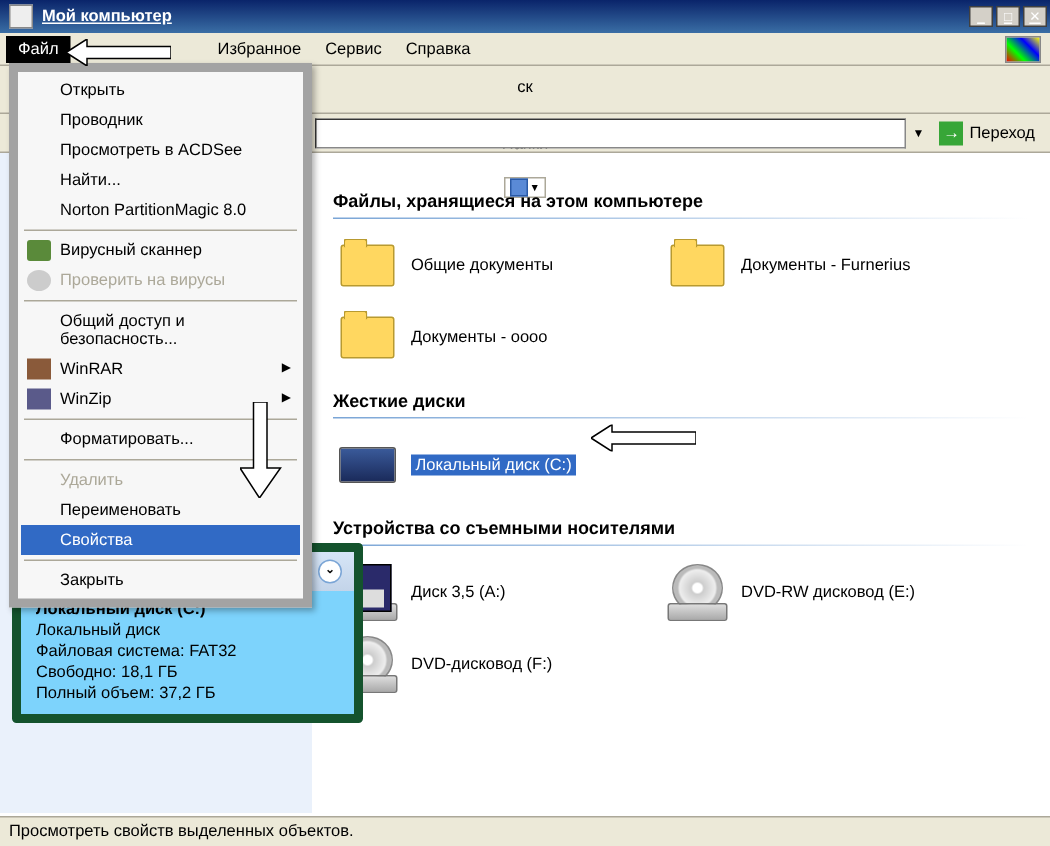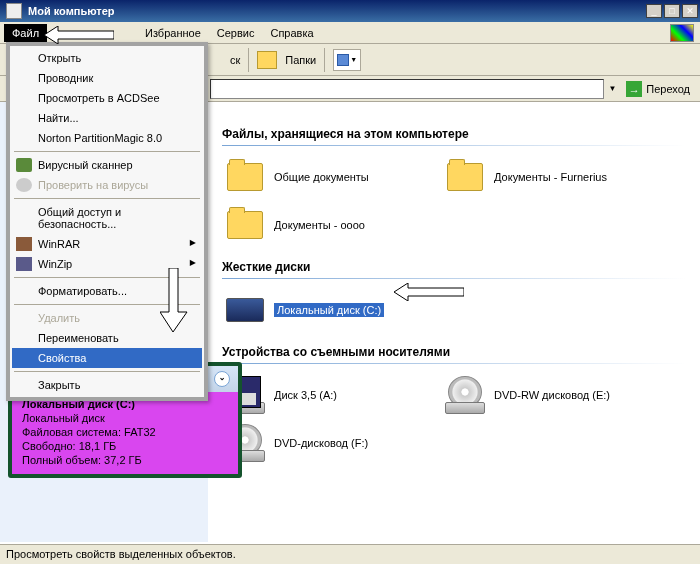--- a/index.html
+++ b/index.html
@@ -1,47 +1,47 @@
 <!DOCTYPE html>
 <html><head>
 <meta charset="utf-8">
 <style>
 * { box-sizing: border-box; margin: 0; padding: 0; font-family: Tahoma, sans-serif; font-size: 11px; }
 body { width: 700px; height: 564px; background: #fff; position: relative; overflow: hidden; }
-.titlebar { height: 22px; background: linear-gradient(#0a246a, #3a6ea5); color: #fff; display: flex; align-items: center; padding: 0 2px; }
+.titlebar { height: 22px; background: linear-gradient(#0a246a, #3a6ea5); color: #fff; display: flex; align-items: center; padding: 0 2px; text-decoration: underline; }
 .titlebar-icon { width: 16px; height: 16px; margin: 0 4px; background: #eee; border: 1px solid #888; }
 .titlebar-text { font-weight: bold; flex: 1; padding-left: 2px; }
 .win-btns { display: flex; gap: 2px; }
 .win-btn { width: 16px; height: 14px; background: #d4d0c8; border: 1px solid #404040; font-size: 9px; text-align: center; line-height: 12px; cursor: pointer; }
 .menubar { height: 22px; background: #ece9d8; display: flex; align-items: center; padding: 0 4px; position: relative; border-bottom: 1px solid #aca899; }
 .menu-item { padding: 3px 8px; cursor: pointer; }
 .menu-item.open { background: #000000; color: #fff; }
 .menu-spacer { flex: 1; }
 .win-logo { width: 24px; height: 18px; margin-right: 2px; background: linear-gradient(45deg,#f00,#0f0,#00f,#ff0); border: 1px solid #888; }
-.toolbar { height: 32px; background: #ece9d8; border-bottom: 1px solid #aca899; display: flex; align-items: center; padding: 0 20px; gap: 8px; }
+.toolbar { height: 32px; background: #ece9d8; border-bottom: 1px solid #aca899; display: flex; align-items: center; padding: 0 20px; gap: 8px; flex-direction: column; }
 .tool-lbl { }
 .tool-sep { width:1px; height:24px; background:#aca899; }
 .folders-icon { width: 20px; height: 18px; background: #ffd760; border: 1px solid #b89a30; }
 .view-btn { width: 28px; height: 22px; border: 1px solid #aca899; background: #fff; display:flex; align-items:center; justify-content:center; gap:1px; }
 .addrbar { height: 26px; background: #ece9d8; border-bottom: 1px solid #aca899; display: flex; align-items: center; padding: 0 4px; gap: 4px; }
 .addr-input { flex: 1; height: 20px; border: 1px inset #888; background: #fff; padding: 0 4px; }
 .go-btn { height: 20px; display: flex; align-items: center; gap: 4px; padding: 0 6px; cursor:pointer; }
 .go-icon { width:16px; height:16px; background:#37a637; color:#fff; text-align:center; line-height:16px; font-weight:bold; }
 
-.dropdown { position: absolute; left: 6px; top: 42px; width: 202px; background: #f7f7f7; border: 4px solid #a3a3a3; box-shadow: 2px 2px 4px rgba(0,0,0,.3); z-index: 100; padding: 2px; }
+.dropdown { position: absolute; left: 6px; top: 42px; width: 202px; background: #f7f7f7; border: 6px solid #a3a3a3; box-shadow: 2px 2px 4px rgba(0,0,0,.3); z-index: 100; padding: 2px; }
 .dd-item { padding: 4px 20px 4px 26px; cursor: pointer; position: relative; }
 .dd-item.hl { background: #316ac5; color: #fff; }
 .dd-item.disabled { color: #aca899; cursor: default; }
 .dd-item.sub::after { content: '▶'; position: absolute; right: 6px; font-size: 8px; }
 .dd-sep { height: 1px; background: #aca899; margin: 3px 2px; }
 .dd-icon { position: absolute; left: 4px; top: 3px; width: 16px; height: 14px; }
 
 .content { display: flex; height: 440px; }
 .sidebar-placeholder { width: 208px; height: 100%; background: #eaf1fb; }
-.details-panel { position: absolute; left: 8px; top: 362px; width: 234px; background: #d946ef; border: 4px solid #14532d; border-radius: 3px; }
+.details-panel { position: absolute; left: 8px; top: 362px; width: 234px; background: #7dd3fc; border: 6px solid #14532d; border-radius: 3px; }
 .details-hd { background: linear-gradient(#d6e5f7,#c3d4e9); padding: 5px 8px; font-weight: bold; display: flex; justify-content: space-between; align-items:center; }
 .details-body { padding: 6px 10px; }
 .det-title { font-weight: bold; margin-bottom: 2px; }
 .det-row { margin: 2px 0; }
 
 .main { flex: 1; padding: 19px 14px; overflow: auto; position: relative; }
 .group-hd { font-weight: bold; font-size: 12px; margin: 6px 0 4px 0; }
 .group-line { height: 1px; background: linear-gradient(to right,#7aa5d6,#fff); margin-bottom: 10px; }
 .items-row { display: flex; flex-wrap: wrap; gap: 6px 10px; margin-bottom: 14px; }
 .item { display: flex; align-items: center; gap: 8px; width: 210px; cursor: pointer; padding: 2px; }

